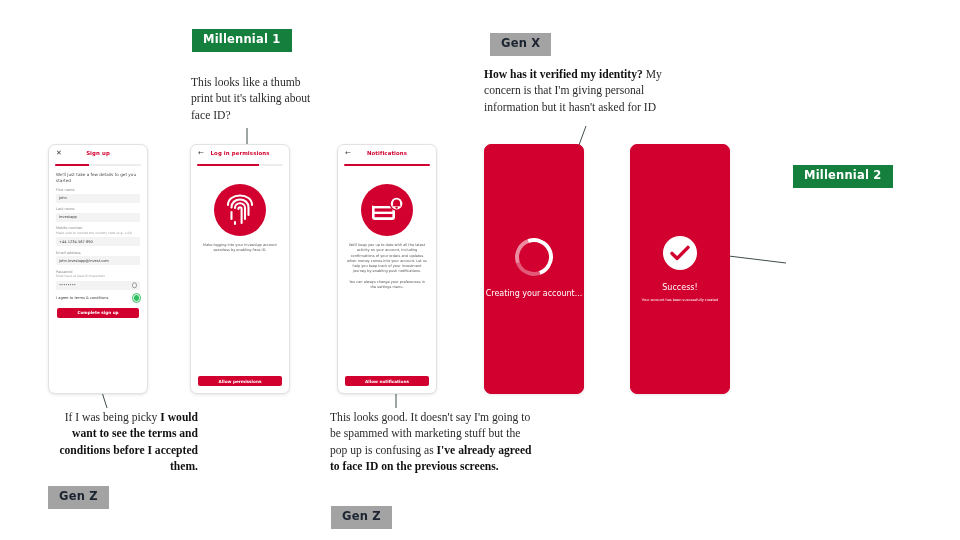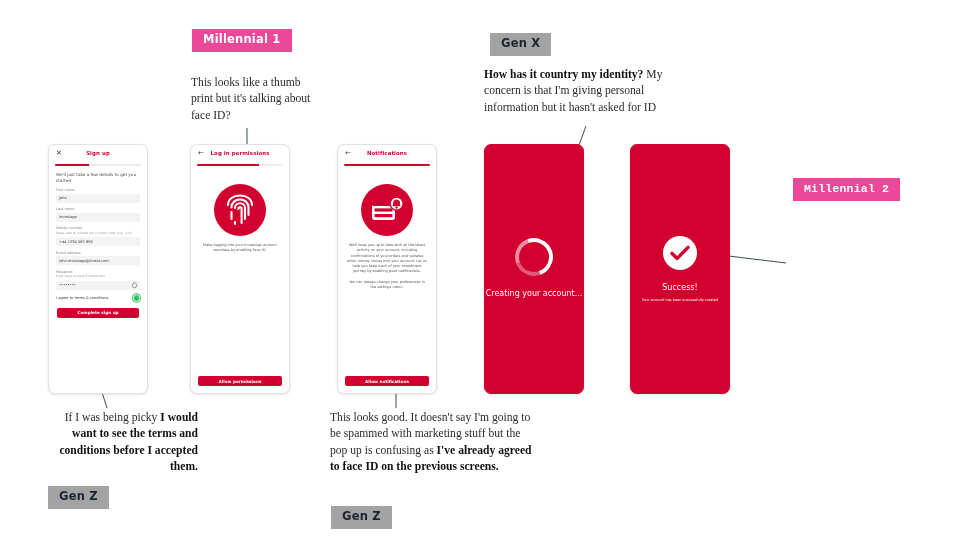--- a/index.html
+++ b/index.html
@@ -9,21 +9,21 @@
   }
   .canvas{position:absolute;inset:0;}
 
   
   .badge{
     position:absolute;display:inline-block;
     font-family:"DejaVu Sans", sans-serif;font-weight:bold;
     font-size:11.5px;letter-spacing:.2px;
     padding:5px 11px 6px 11px;white-space:nowrap;line-height:1;
   }
-  .badge.orange{background:#ec4899;color:#ffffff;}
+  .badge.orange{background:#15803d;color:#ffffff;}
   .badge.mint{background:#a3a3a3;color:#1B2430;}
 
   
   .note{
     position:absolute;font-family:"Liberation Serif", serif;
     font-size:11.6px;line-height:1.42;color:#2B2B2B;
   }
   .note b{font-weight:bold;color:#111111;}
 
   
@@ -114,32 +114,32 @@
 
       <line x1="396" y1="408" x2="396" y2="296"></line>
       <polygon points="396,290 393,299 399,299" fill="#3E4E4A"></polygon>
     </g>
   </svg>
 
   <div class="badge orange" style="left:192px;top:29px;">Millennial 1</div>
 
   <div class="badge mint" style="left:490px;top:33px;">Gen X</div>
 
-  <div class="badge orange" style="left:793px;top:178px;font-family:Liberation Mono, monospace;">Millennial 2</div>
+  <div class="badge orange" style="left:793px;top:165px;">Millennial 2</div>
 
   <div class="badge mint" style="left:48px;top:486px;">Gen Z</div>
 
   <div class="badge mint" style="left:331px;top:506px;">Gen Z</div>
 
   <div class="note" style="left:191px;top:75px;width:120px;">
     <span>This looks like a thumb print but it's talking about face ID?</span>
   </div>
 
   <div class="note" style="left:484px;top:67px;width:180px;">
-    <b>How has it country my identity?</b><span> My concern is that I'm giving personal information but it hasn't asked for ID</span>
+    <b>How has it verified my identity?</b><span> My concern is that I'm giving personal information but it hasn't asked for ID</span>
   </div>
 
 
   <div class="note" style="left:48px;top:410px;width:150px;text-align:right;">
     <span>If I was being picky </span><b>I would want to see the terms and conditions before I accepted them.</b>
   </div>
 
   <div class="note" style="left:330px;top:410px;width:202px;">
     <span>This looks good. It doesn't say I'm going to be spammed with marketing stuff but the pop up is confusing as </span><b>I've already agreed to face ID on the previous screens.</b>
   </div>

